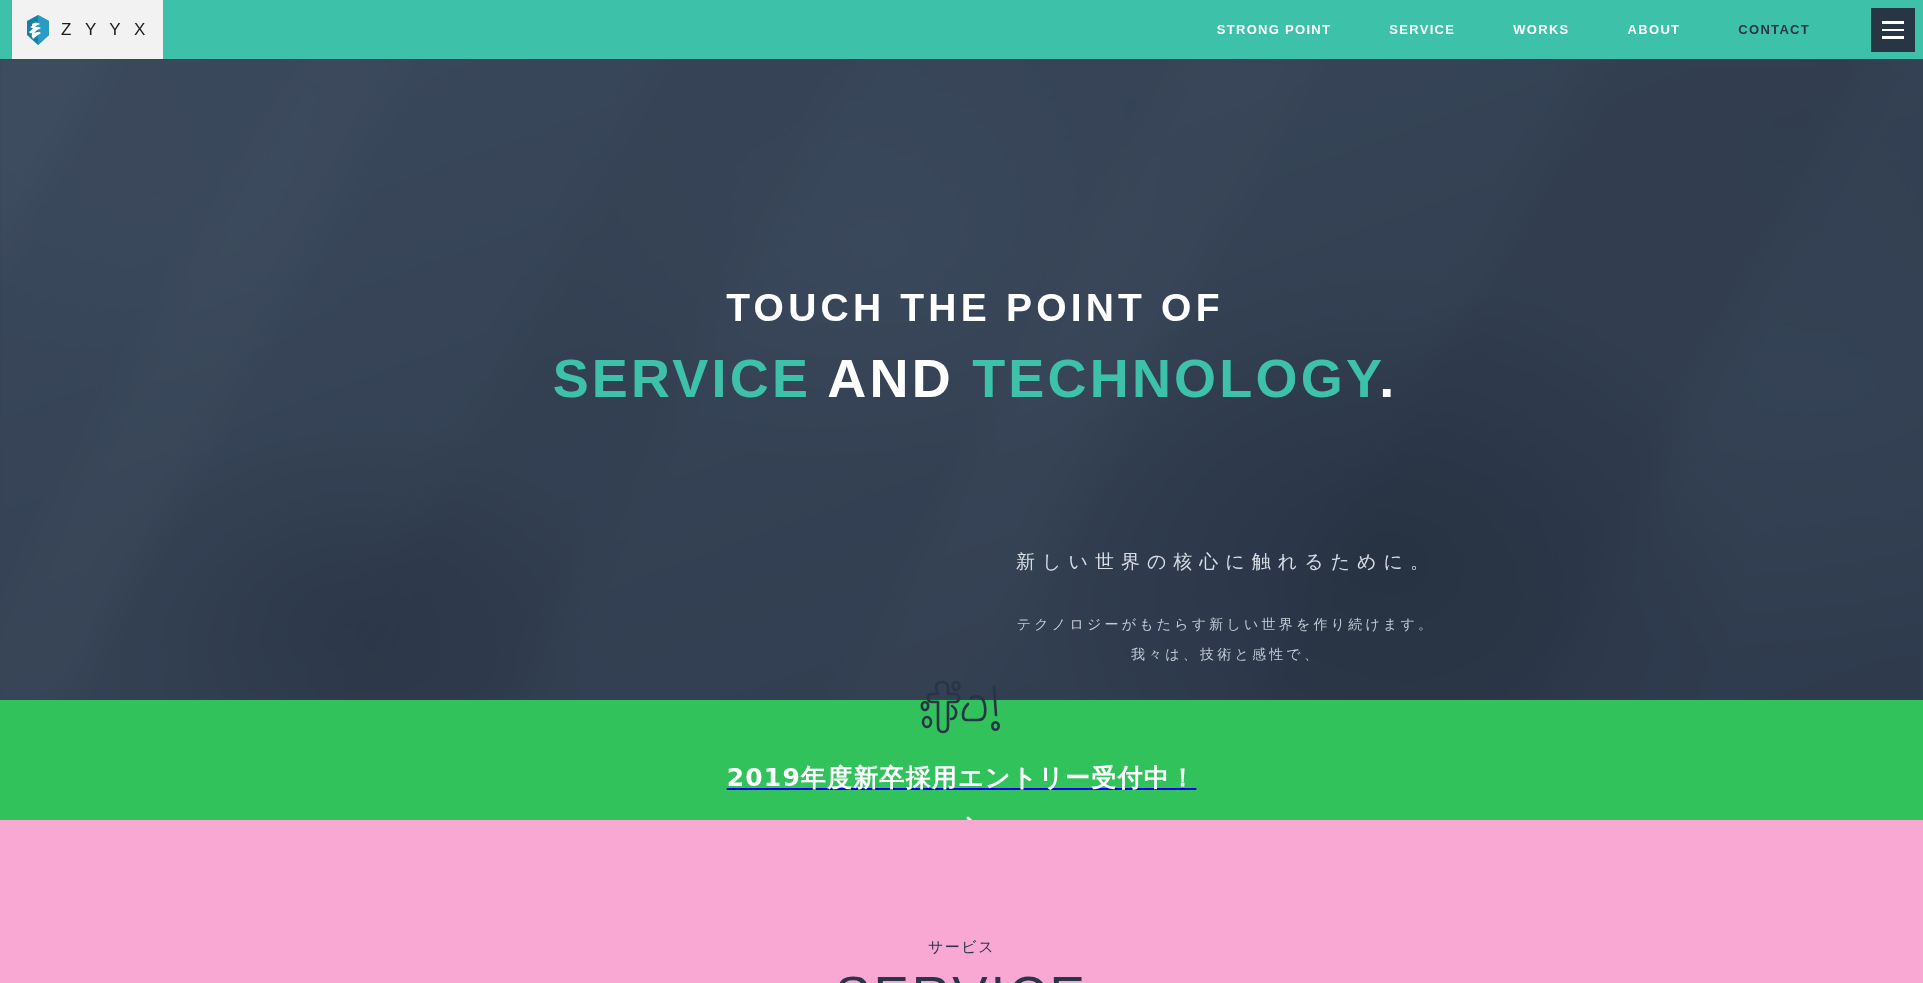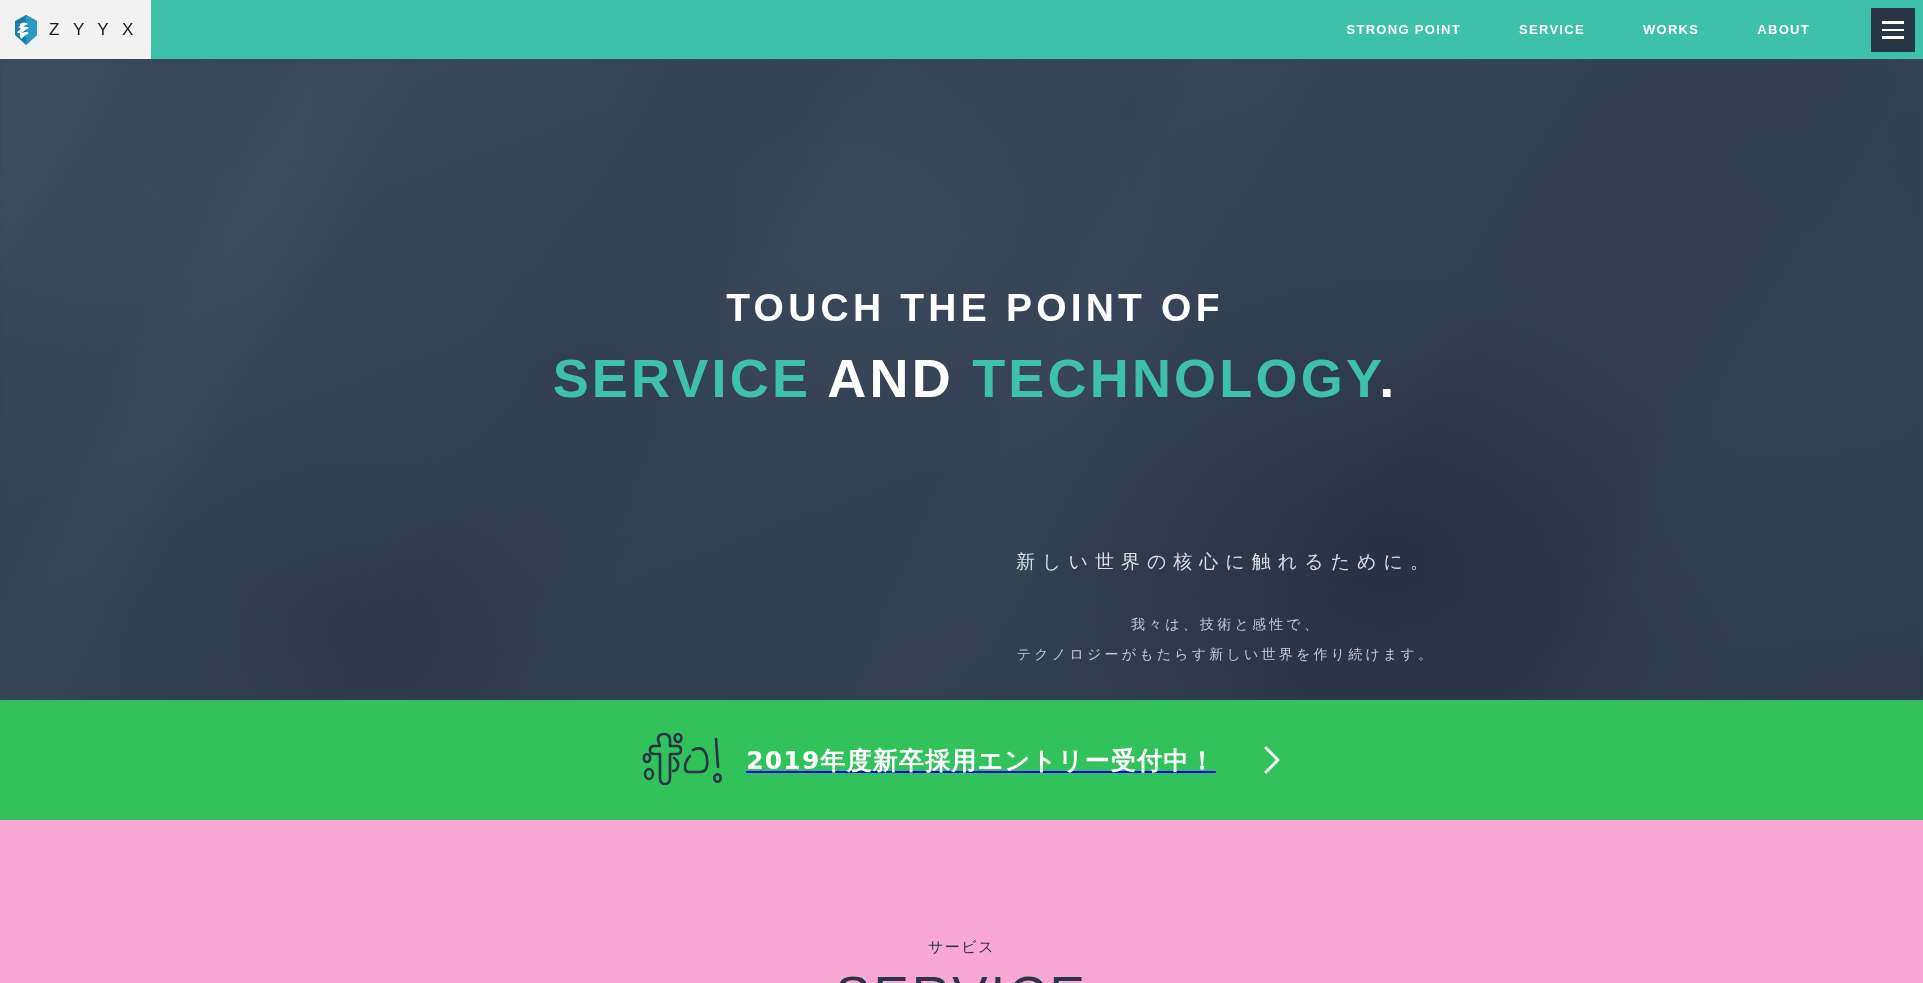--- a/index.html
+++ b/index.html
@@ -12,21 +12,21 @@
   }
 
   
   .header{
     position:absolute; top:0; left:0;
     width:1923px; height:59px;
     background:#3ec1a9;
     z-index:50;
   }
   .logo-box{
-    position:absolute; top:0; left:0;
+    position:absolute; top:0; left:12px;
     width:151px; height:59px;
     background:#f2f2f2;
     display:flex; align-items:center; justify-content:center;
     gap:9px;
   }
   .logo-mark{ width:26px; height:30px; display:block; flex:0 0 auto; }
   .logo-text{
     font-size:17px; font-weight:400; letter-spacing:4.5px;
     color:#1c1c1c; line-height:1;
     font-family:"Liberation Sans",sans-serif;
@@ -133,21 +133,21 @@
 
   
   .recruit{
     position:absolute; top:700px; left:0;
     width:1923px; height:120px;
     background:#32c25c;
     display:flex; align-items:center; justify-content:center;
     cursor:pointer;
   }
   .recruit-inner{
-    display:flex; align-items:center; gap:20px;
+    display:flex; align-items:center; gap:20px;flex-direction:column;
   }
   .recruit-doodle{ width:86px; height:66px; display:block; }
   .recruit-text{
     color:#ffffff; font-size:25px; font-weight:700;
     letter-spacing:1.2px; white-space:nowrap;
     font-family:"DejaVu Sans","Liberation Sans",sans-serif;
   }
   .recruit-arrow{
     margin-left:25px; width:22px; height:32px; display:block;
   }
@@ -185,20 +185,21 @@
       <path d="M7 9 q4 -3 8 0 q-3 1 -5 3 q4 -1 6 1 q-5 2 -7 5 q5 -2 7 0 q-5 3 -8 6 q-2 -3 -1 -6 q-2 1 -3 -1 q3 -2 4 -4 q-2 0 -3 -1 q3 -1 2 -3 z" fill="#ffffff"></path>
     </svg>
     <span class="logo-text">Z Y Y X</span>
   </div>
 
   <nav class="nav">
     <a class="nav-item" href="#">STRONG POINT</a>
     <a class="nav-item" href="#">SERVICE</a>
     <a class="nav-item" href="#">WORKS</a>
     <a class="nav-item" href="#">ABOUT</a>
+    <a class="nav-item is-contact" href="#">CONTACT</a>
   </nav>
 
   <button class="hamburger">
     <span></span>
     <span></span>
     <span></span>
   </button>
 </header>
 
 <section class="hero">
@@ -210,22 +211,22 @@
 
     <h2 class="hero-title line2">
       <span class="tl-teal">SERVICE</span>
       <span class="tl-white">AND</span>
       <span class="tl-teal">TECHNOLOGY</span><span class="tl-white">.</span>
     </h2>
 
     <p class="hero-lead lead-main">新しい世界の核心に触れるために。</p>
 
     <div class="hero-lead lead-sub">
+      <div>テクノロジーがもたらす新しい世界を作り続けます。</div>
       <div>我々は、技術と感性で、</div>
-      <div>テクノロジーがもたらす新しい世界を作り続けます。</div>
     </div>
   </div>
 </section>
 
 <a class="recruit" href="#">
   <div class="recruit-inner">
 
     <svg class="recruit-doodle" viewBox="0 0 86 66">
       <g fill="none" stroke="#283544" stroke-width="2.6" stroke-linecap="round" stroke-linejoin="round">
         <path d="M18 13 q0 -6 6 -6 q6 0 6 6 l0 6 l7 0 q4 0 4 4 q0 4 -4 4 l-7 0 l0 24 q0 6 -5 6 q-5 0 -5 -6 l0 -24 l-6 0 q-4 0 -4 -4 q0 -4 4 -4 l6 0 z"></path>

